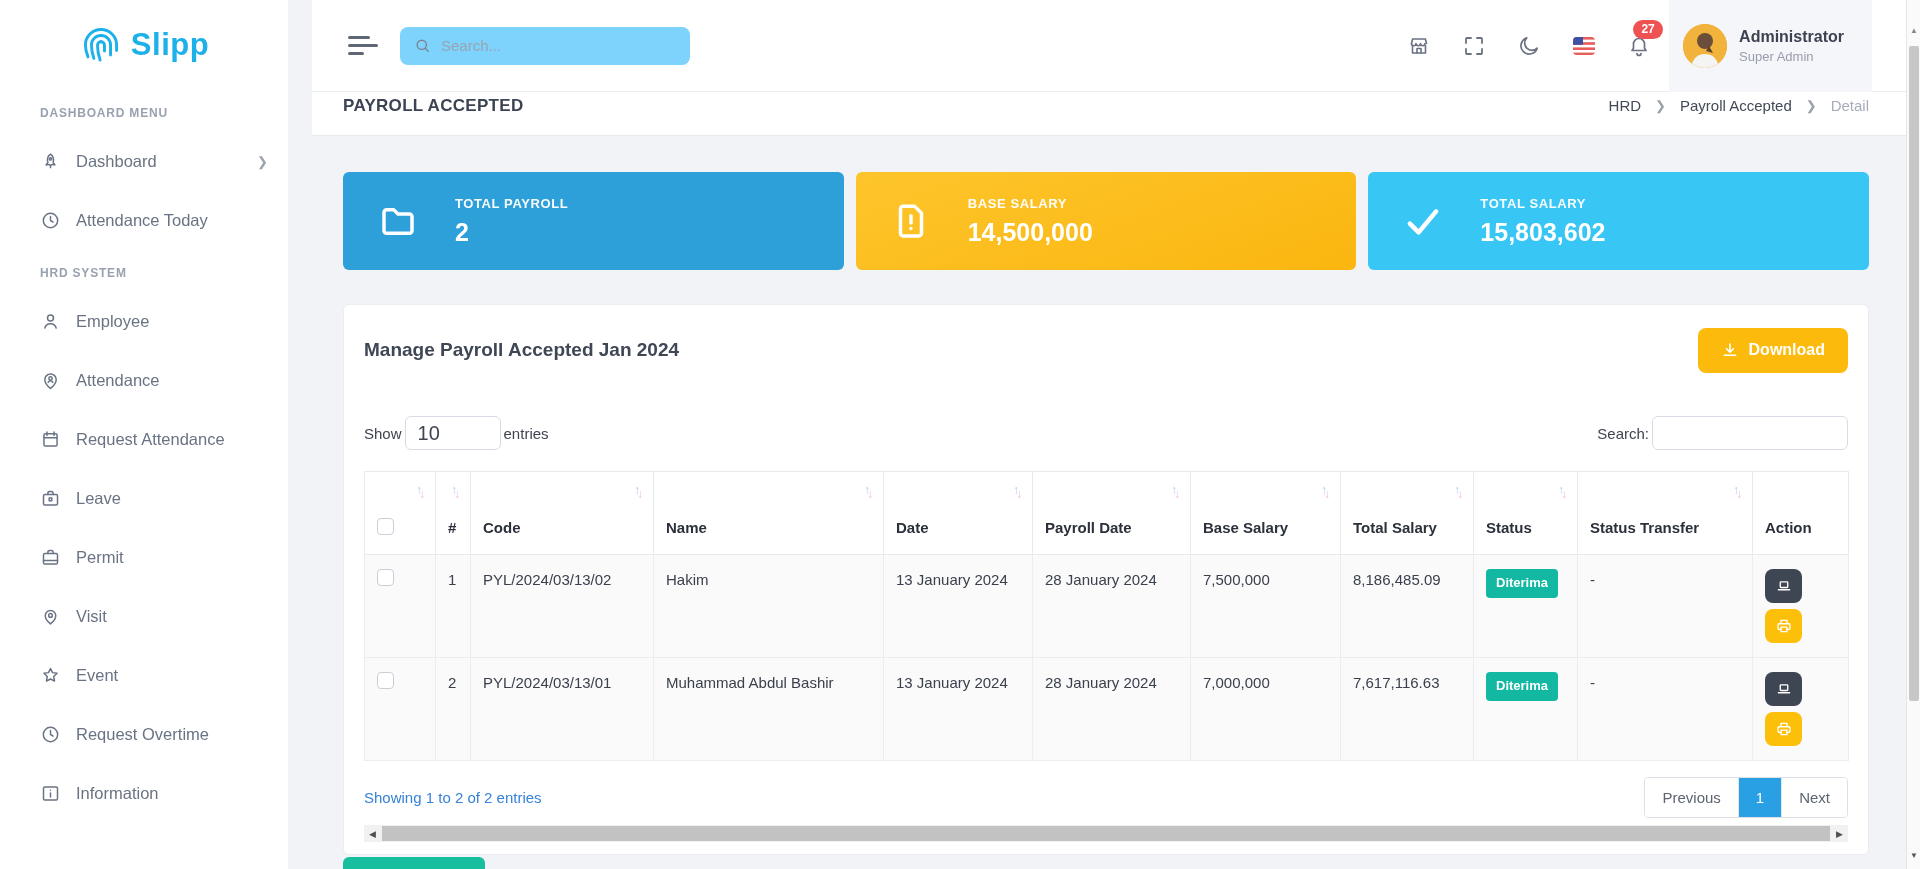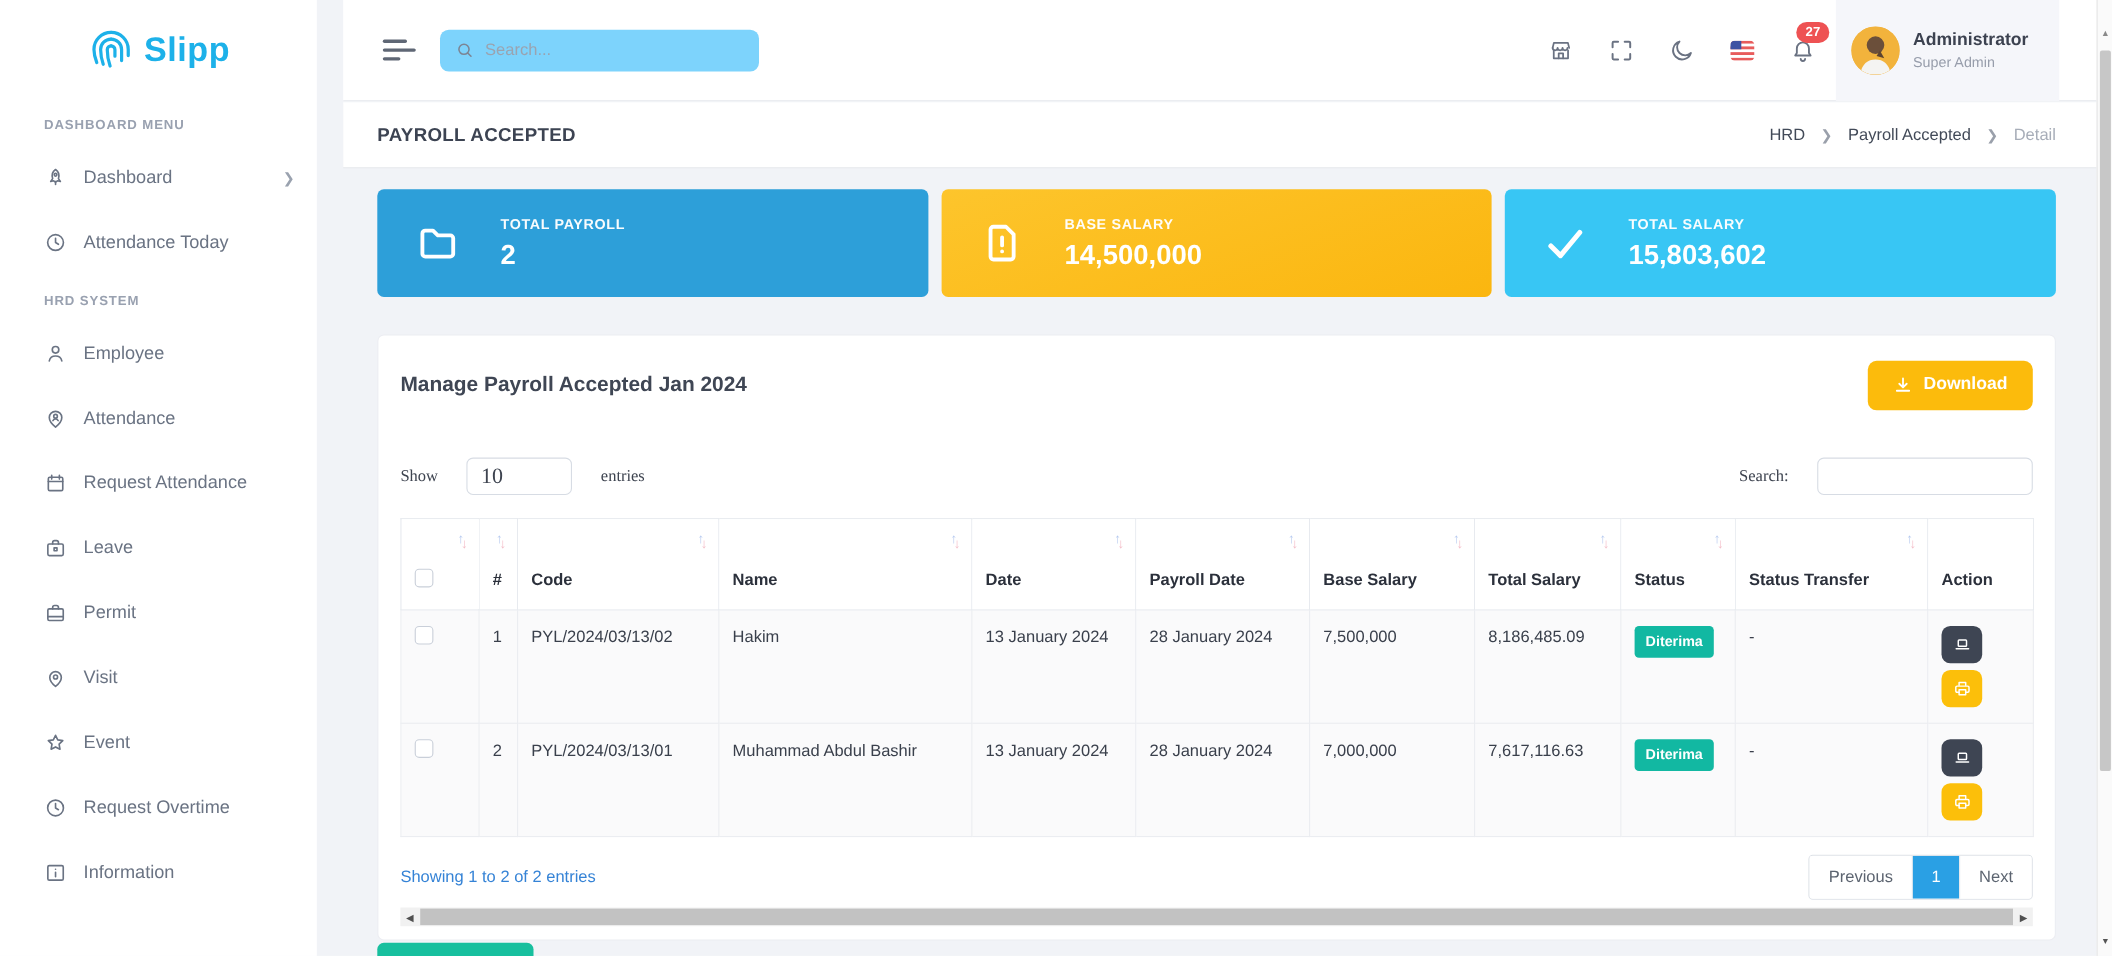--- a/index.html
+++ b/index.html
@@ -30,21 +30,21 @@
   .tb-ic svg { width:100%; height:100%; }
   .bell-wrap { position:relative; cursor:pointer; }
   .bell-badge { position:absolute; top:-14px; left:6px; min-width:30px; height:19px; background:#ee5253; color:#fff; font-size:12px; font-weight:bold; border-radius:10px; display:flex; align-items:center; justify-content:center; padding:0 6px; }
   .profile-chip { margin-left:18px; margin-right:34px; height:92px; background:#f5f6fa; display:flex; align-items:center; gap:12px; padding:0 28px 0 14px; cursor:pointer; }
   .avatar { width:44px; height:44px; border-radius:50%; background:#f2b33c; overflow:hidden; position:relative; flex:0 0 auto; }
   .avatar svg { width:100%; height:100%; }
   .pc-name { font-size:16px; font-weight:bold; color:#3c4250; }
   .pc-role { font-size:13px; color:#979dab; margin-top:3px; }
 
   
-  .pagehead { position:absolute; left:312px; top:93px; right:14px; height:59px; background:#fff; display:flex; align-items:center; justify-content:space-between; padding:0 37px 0 31px; box-shadow:0 1px 0 rgba(0,0,0,.04); z-index:3; }
+  .pagehead { position:absolute; left:312px; top:76px; right:14px; height:59px; background:#fff; display:flex; align-items:center; justify-content:space-between; padding:0 37px 0 31px; box-shadow:0 1px 0 rgba(0,0,0,.04); z-index:3; }
   .page-title { font-size:17px; font-weight:bold; color:#3c4352; letter-spacing:.3px; }
   .crumbs { display:flex; align-items:center; gap:14px; font-size:15px; }
   .crumb { color:#424a58; cursor:pointer; }
   .crumb.muted { color:#a7adb8; cursor:default; }
   .crumb-sep { color:#9aa0ab; font-size:13px; }
 
   
   .main { position:absolute; left:312px; top:152px; right:14px; bottom:0; padding:20px 37px 0 31px; }
   .cards { display:flex; gap:12px; }
   .card { flex:1; height:98px; border-radius:6px; display:flex; align-items:center; padding-left:34px; color:#fff; }
@@ -58,21 +58,21 @@
   .card-cyan { background:#38c6f4; }
 
   
   .panel { margin-top:34px; background:#fff; border-radius:6px; border:1px solid #ecedf2; height:551px; padding:22px 20px 0 20px; overflow:hidden; position:relative; }
   .panel-head { display:flex; align-items:center; justify-content:space-between; height:46px; }
   .panel-title { font-size:19px; font-weight:bold; color:#3f4654; }
   .btn-download { background:#fcbb0c; border:none; color:#fff; font-size:16px; font-weight:bold; font-family:inherit; border-radius:8px; height:45px; padding:0 23px; display:flex; align-items:center; gap:10px; cursor:pointer; }
   .btn-download svg { width:18px; height:18px; }
 
   .controls { margin-top:43px; display:flex; align-items:center; justify-content:space-between; }
-  .ctrl-left, .ctrl-right { display:flex; align-items:center; gap:26px; font-size:15px; color:#3e4450;font-family:Liberation Serif, serif; }
+  .ctrl-left, .ctrl-right { display:flex; align-items:center; gap:3px; font-size:15px; color:#3e4450; }
   .len-input { width:96px; height:34px; border:1px solid #d7dce4; border-radius:6px; padding:0 12px; font-size:20px; color:#3e4450; font-family:inherit; outline:none; }
   .search-input { width:196px; height:34px; border:1px solid #d7dce4; border-radius:6px; padding:0 10px; font-size:15px; font-family:inherit; outline:none; }
 
   table.grid { margin-top:21px; width:1484px; table-layout:fixed; border-collapse:collapse; }
   .grid th { position:relative; height:83px; vertical-align:bottom; text-align:left; padding:0 26px 15px 12px; font-size:15px; font-weight:bold; color:#2b303b; border:1px solid #e7eaef; background:#fff; cursor:pointer; }
   .grid th .lbl { display:inline-block; width:min-content; min-width:100%; line-height:1.45; white-space:normal; }
   .grid th .lbl.one { width:auto; min-width:0; white-space:nowrap; }
   .sort { position:absolute; top:12px; right:7px; font-size:12px; line-height:1; }
   .sort .up { color:#b5c9ef; }
   .sort .dn { color:#f3bcc7; display:inline-block; transform:translate(-3px,4px); }

